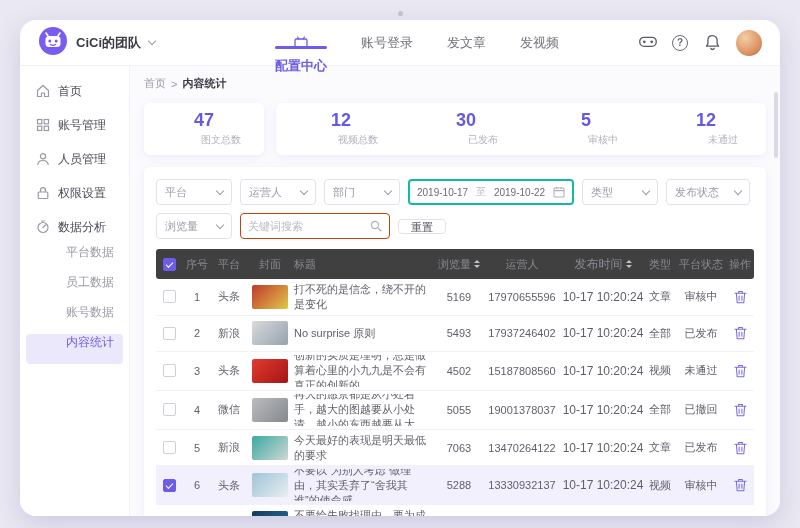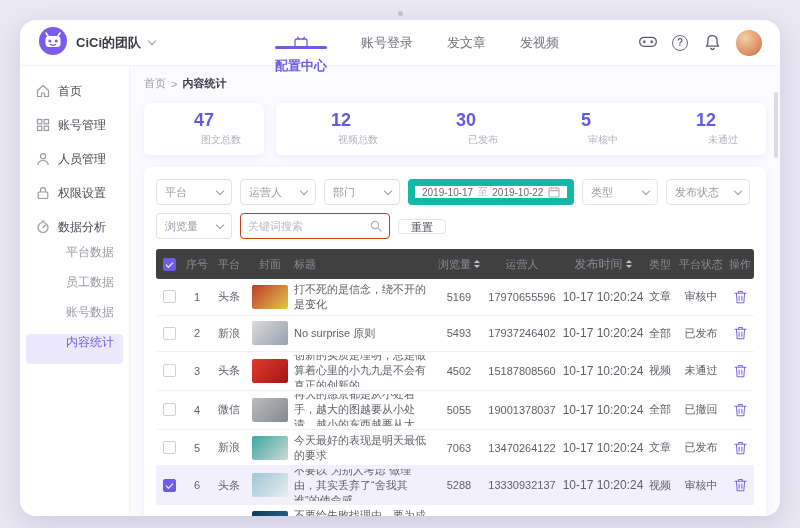--- a/index.html
+++ b/index.html
@@ -52,21 +52,21 @@
   .stat-value { font-size:18px; font-weight:bold; color:#6459e0; line-height:1.1; }
   .stat-label { font-size:10px; color:#b2b2bc; margin-top:3px;padding-left:34px; }
 
   .panel { margin-top:12px; background:#fff; border-radius:6px 6px 0 0;
            box-shadow:0 2px 10px rgba(108,92,231,.10); padding:12px 12px 0; flex:1; min-height:0; }
   .filter-row { display:flex; gap:8px; align-items:center; }
   .filter-row + .filter-row { margin-top:8px; }
   .select { height:26px; border:1px solid #e2e2ea; border-radius:4px; display:flex; align-items:center;
             justify-content:space-between; padding:0 8px; font-size:11px; color:#9a9aa4; cursor:pointer; background:#fff; }
   .w76 { width:76px; } .w84 { width:84px; }
-  .date-range { width:166px; height:26px; border:7px solid #14b8a6; border-radius:4px; display:flex;
+  .date-range { width:166px; height:26px; border:2px solid #14b8a6; border-radius:4px; display:flex;
                 align-items:center; justify-content:space-between; padding:0 7px; font-size:10px; color:#6a6a74; }
   .search-box { width:150px; height:26px; border:1px solid #c2410c; border-radius:4px; display:flex;
                 align-items:center; padding:0 7px; background:#fff; }
   .search-box input { border:none; outline:none; flex:1; font-size:11px; color:#555; min-width:0;
                       font-family:"Liberation Sans","DejaVu Sans",sans-serif; }
   .search-box input::placeholder { color:#b8b8c2; }
   .reset-btn { height:15px; padding:0 12px; border:1px solid #e2e2ea; border-radius:4px; background:#fff;
                font-size:11px; color:#55555f; cursor:pointer; }
 
   

